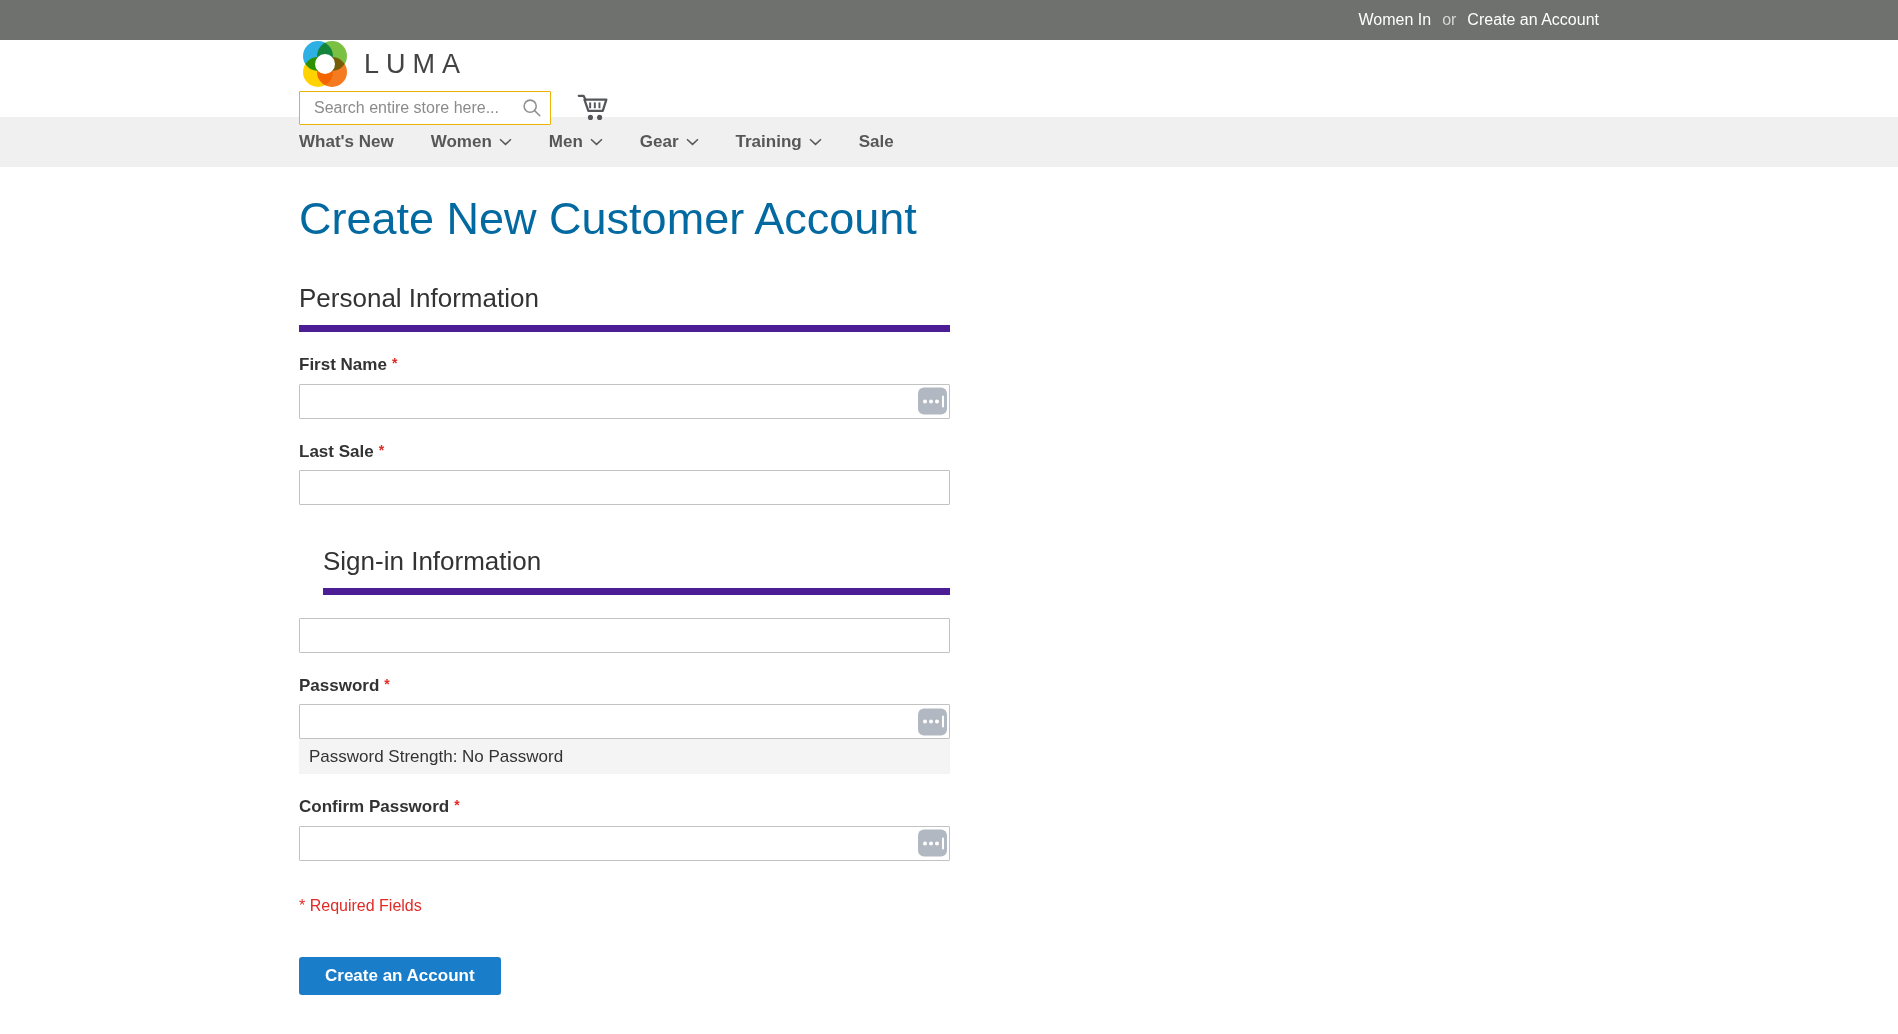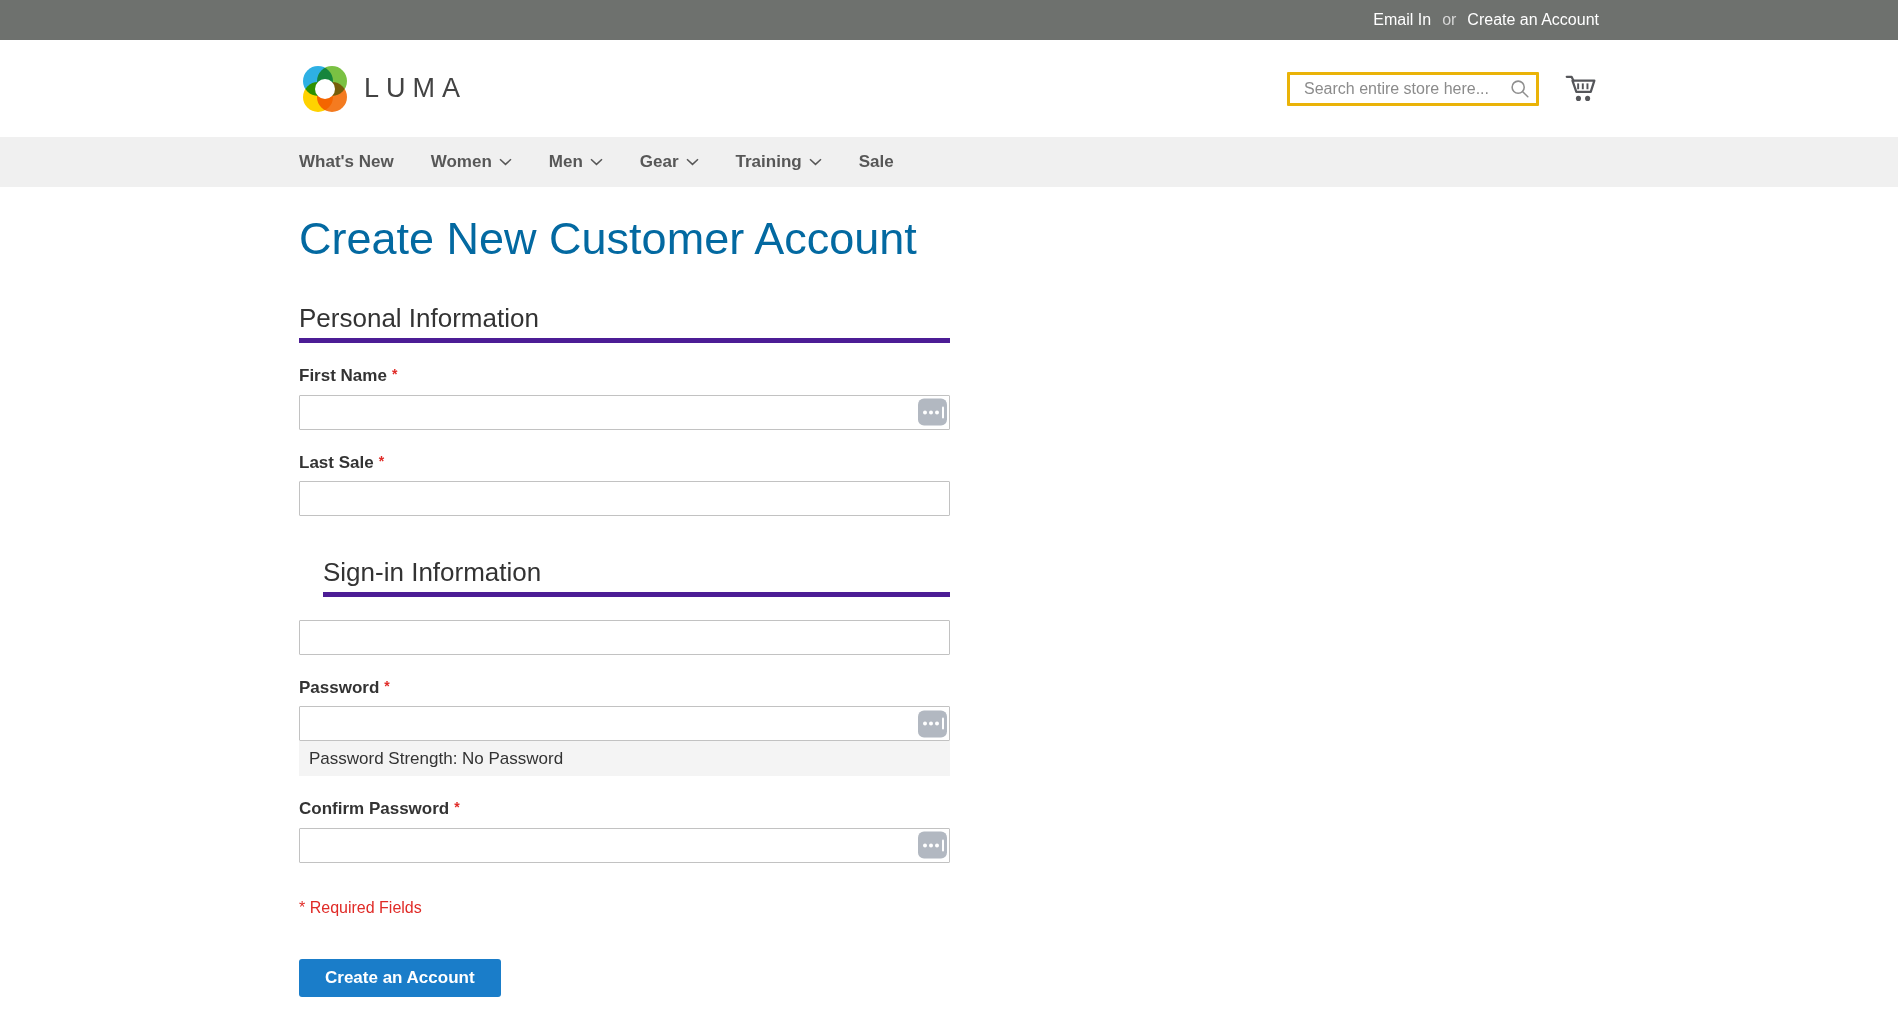--- a/index.html
+++ b/index.html
@@ -19,34 +19,34 @@
   .topbar-inner {
     height: 100%;
     display: flex; justify-content: flex-end; align-items: center;
     font-size: 16px;
   }
   .topbar a { color: #ffffff; }
   .topbar .or { color: #d6d6d6; margin: 0 11px; }
 
   
   .header-inner {
-    height: 97px;
-    display: flex; justify-content: space-between;
+    height: 77px;
+    display: flex; justify-content: space-between; flex-direction: column;
   }
   .logo { display: flex; align-items: center; }
   .logo svg { display: block; }
   .logo-text {
     font-size: 27px; letter-spacing: 7px; color: #434343;
     margin-left: 13px; font-weight: 400;
   }
   .header-right { display: flex; align-items: center; }
   .search-box { position: relative; width: 252px; }
   .search-box input {
     width: 100%; height: 34px;
-    border: 3px solid #eab308; border-radius: 1px;
+    border: 1px solid #eab308; border-radius: 1px;
     padding: 0 36px 0 14px;
     font-size: 16px; font-family: inherit; color: #333;
     outline: none; background: #fff;
   }
   .search-box input::placeholder { color: #8b8b8b; opacity: 1; }
   .search-icon {
     position: absolute; right: 7px; top: 50%; transform: translateY(-50%);
     width: 24px; height: 24px; display: flex; align-items: center; justify-content: center;
     cursor: pointer;
   }
@@ -64,22 +64,22 @@
   .nav-item .chev { margin-left: 7px; display: flex; align-items: center; }
 
   
   .page-title {
     font-size: 45px; font-weight: 300; color: #0369a1;
     margin: 27px 0 0 0; line-height: 1.12; letter-spacing: 0;
   }
   .form-col { width: 651px; }
   .section-heading {
     font-size: 26px; font-weight: 300; color: #333;
-    margin-top: 40px; padding-bottom: 4px;
-    border-bottom: 5px solid #4c1d95; line-height: 1.15;
+    margin-top: 40px; padding-bottom: 11px;
+    border-bottom: 7px solid #4c1d95; line-height: 1.15;
   }
   .section-heading.signin { margin-top: 42px; margin-left: 24px; }
   .field { margin-top: 23px; }
   .field label { display: block; font-size: 17px; font-weight: 700; color: #333; line-height: 1.2; margin-bottom: 8px; }
   .req { color: #e02b27; font-size: 14px; margin-left: 5px; vertical-align: top; }
   .control { position: relative; }
   .control input {
     width: 100%; height: 35px;
     border: 1px solid #c2c2c2; border-radius: 1px;
     padding: 0 34px 0 12px; font-size: 17px; font-family: inherit; color: #333;
@@ -104,21 +104,21 @@
     font-family: inherit; font-size: 17px; font-weight: 700;
     border: 0; border-radius: 3px; padding: 9px 26px;
     cursor: pointer;
   }
 </style>
 </head>
 <body>
 
 <div class="topbar">
   <div class="container topbar-inner">
-    <a href="#">Email In</a>
+    <a href="#">Women In</a>
     <span class="or">or</span>
     <a href="#">Create an Account</a>
   </div>
 </div>
 
 <header>
   <div class="container header-inner">
     <a href="#" class="logo">
       <span>
         <svg width="52" height="48" viewBox="0 0 52 48" style="isolation:isolate">

